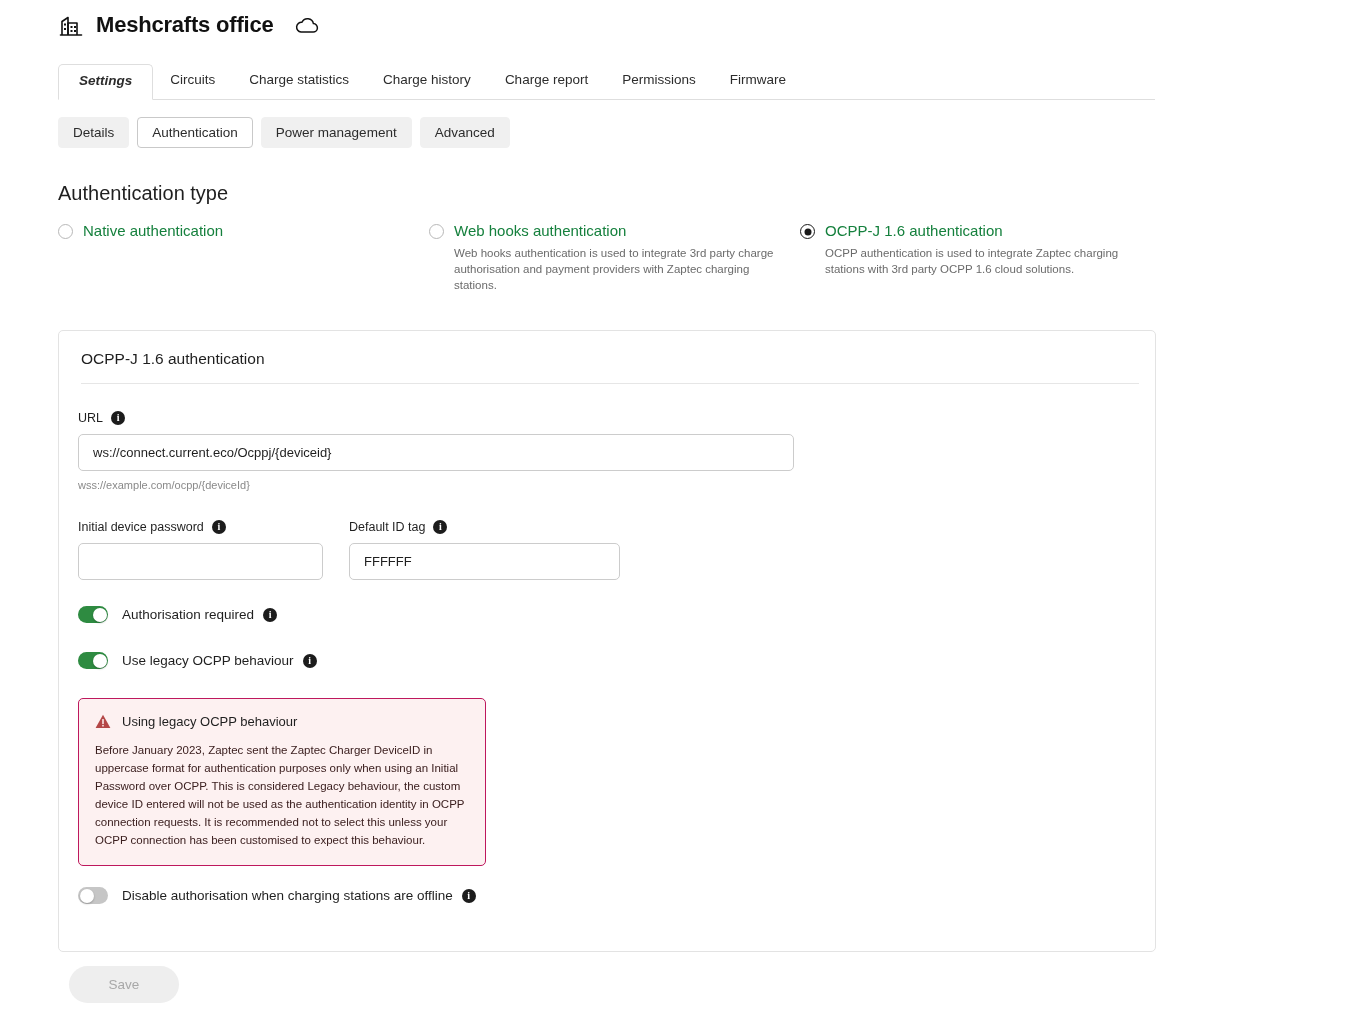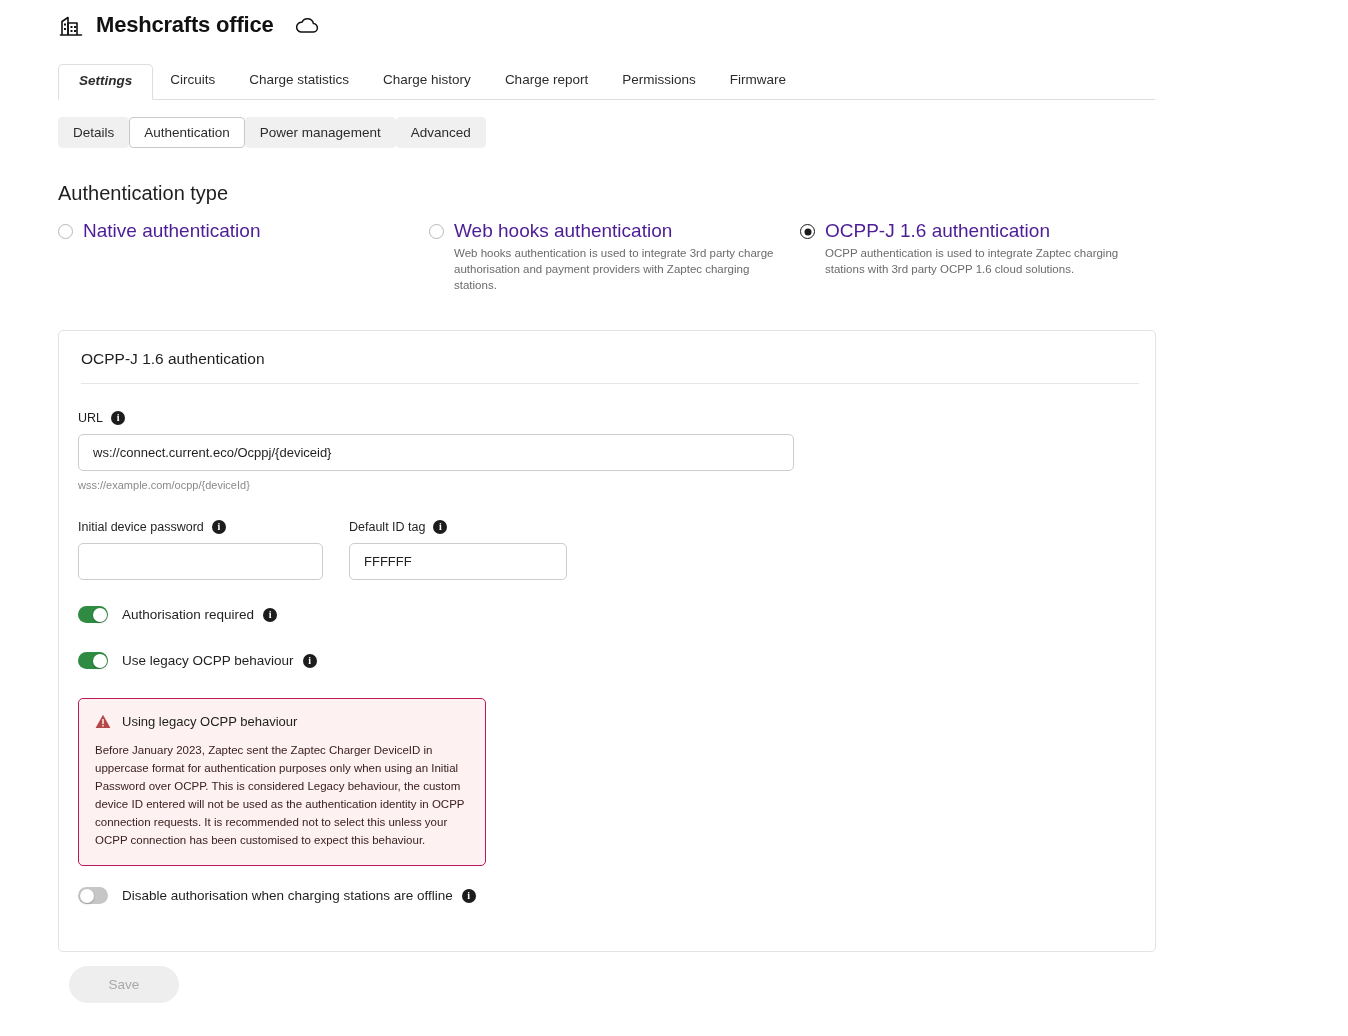--- a/index.html
+++ b/index.html
@@ -48,21 +48,21 @@
     border-bottom: 1px solid #ffffff;
     border-radius: 5px 5px 0 0;
     margin-bottom: -1px;
     padding: 8px 20px 10px 20px;
     font-style: italic;
   }
 
   
   .subtabs {
     position: absolute; left: 58px; top: 117px;
-    display: flex; align-items: center;
+    display: flex; gap: 8px; align-items: center;
   }
   .pill {
     font-size: 13.5px; color: #2c2c2c;
     background: #f0f0f0;
     border: 1px solid #f0f0f0;
     border-radius: 4px;
     padding: 7px 14px;
     line-height: 15px;
     cursor: pointer; white-space: nowrap;
   }
@@ -90,21 +90,21 @@
     border: 1.5px solid #b8b8b8; background: #fff;
     flex: 0 0 auto; margin-top: 2px; position: relative;
     cursor: pointer;
   }
   .radio-circle.checked { border: 1.5px solid #1a1a1a; }
   .radio-circle.checked::after {
     content: ""; position: absolute;
     left: 50%; top: 50%; transform: translate(-50%,-50%);
     width: 7px; height: 7px; border-radius: 50%; background: #1a1a1a;
   }
-  .radio-label { font-size: 19px; color: #4c1d95; line-height: 17px; }
+  .radio-label { font-size: 15px; color: #15803d; line-height: 17px; }
   .radio-desc {
     margin-left: 25px; margin-top: 6px;
     font-size: 11.5px; color: #6b6b6b; line-height: 16px;
   }
 
   
   .card {
     position: absolute; left: 58px; top: 330px;
     width: 1098px; height: 622px;
     border: 1px solid #e3e3e3; border-radius: 5px;
@@ -143,21 +143,21 @@
   }
   .hint { font-size: 11px; color: #8a8a8a; line-height: 14px; }
 
   .url-label  { position: absolute; left: 78px; top: 410px; }
   .url-input  { position: absolute; left: 78px; top: 434px; width: 716px; }
   .url-hint   { position: absolute; left: 78px; top: 478px; }
 
   .pw-label   { position: absolute; left: 78px; top: 519px; }
   .pw-input   { position: absolute; left: 78px; top: 543px; width: 245px; }
   .idt-label  { position: absolute; left: 349px; top: 519px; }
-  .idt-input  { position: absolute; left: 349px; top: 543px; width: 218px; }
+  .idt-input  { position: absolute; left: 349px; top: 543px; width: 271px; }
 
   
   .toggle-row { position: absolute; display: flex; align-items: center; gap: 14px; }
   .tg1 { left: 78px; top: 606px; }
   .tg2 { left: 78px; top: 652px; }
   .tg3 { left: 78px; top: 887px; }
   .switch {
     width: 30px; height: 17px; border-radius: 9px;
     background: #c6c6c6; position: relative; cursor: pointer; flex: 0 0 auto;
   }

